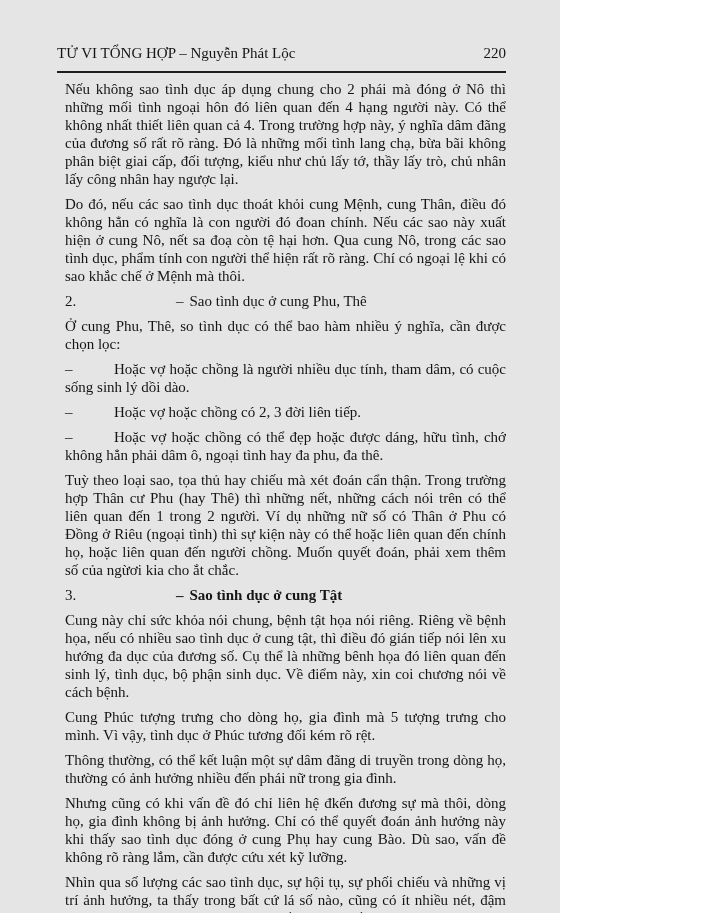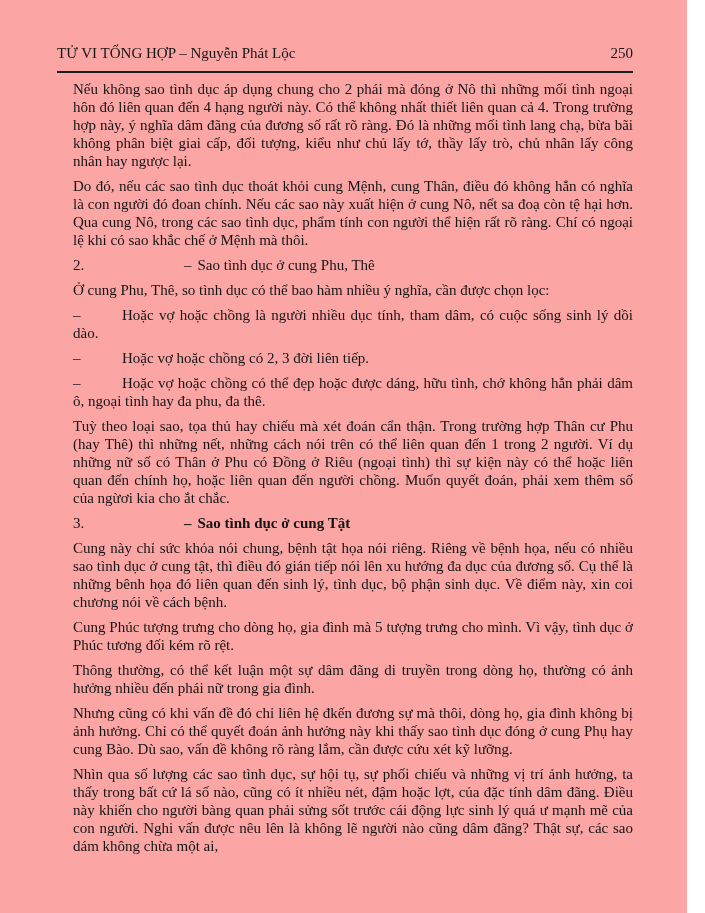--- a/index.html
+++ b/index.html
@@ -1,61 +1,61 @@
 <!DOCTYPE html>
 <html lang="vi"><head>
 <meta charset="utf-8">
 <style>
   html, body { margin: 0; padding: 0; background: #ffffff; }
   .page {
     position: relative;
-    width: 687px;
+    width: 560px;
     height: 913px;
     box-sizing: border-box;
-    background: #fca5a5;
+    background: #e5e5e5;
     padding: 44px 54px 0 57px;
     font-family: "Liberation Serif", "DejaVu Serif", serif;
     font-size: 15px;
     line-height: 18px;
     color: #151515;
     overflow: hidden;
   }
   .header {
     display: flex;
     justify-content: space-between;
     align-items: baseline;
   }
   .rule {
     border: none;
     border-top: 2px solid #1d1d1d;
     height: 0;
     margin: 9px 0 0 0;
   }
   main p {
-    margin: 7px 0 0 16px;
+    margin: 7px 0 0 8px;
     text-align: justify;
   }
   main p.heading { text-align: left; }
   .sec-num { display: inline-block; width: 111px; }
   .sec-dash { margin-right: 6px; }
   .b-dash { display: inline-block; width: 49px; }
   .h3 .sec-dash, .h3 .sec-title { font-weight: bold; }
   .h4 .sec-num, .h4 .sec-dash, .h4 .sec-title { font-weight: bold; }
   .h3 .sec-title, .h4 .sec-title {
     text-underline-offset: 3px;
   }
 </style>
 </head>
 <body>
 
 <div class="page">
 
   <div class="header">
     <span>TỬ VI TỔNG HỢP – Nguyễn Phát Lộc</span>
-    <span>250</span>
+    <span>220</span>
   </div>
 
   <div class="rule"></div>
 
   <main>
 
     <p class="para">Nếu không sao tình dục áp dụng chung cho 2 phái mà đóng ở Nô thì những mối tình ngoại hôn đó liên quan đến 4 hạng người này. Có thể không nhất thiết liên quan cả 4. Trong trường hợp này, ý nghĩa dâm đãng của đương số rất rõ ràng. Đó là những mối tình lang chạ, bừa bãi không phân biệt giai cấp, đối tượng, kiểu như chủ lấy tớ, thầy lấy trò, chủ nhân lấy công nhân hay ngược lại.</p>
 
     <p class="para">Do đó, nếu các sao tình dục thoát khỏi cung Mệnh, cung Thân, điều đó không hẳn có nghĩa là con người đó đoan chính. Nếu các sao này xuất hiện ở cung Nô, nết sa đoạ còn tệ hại hơn. Qua cung Nô, trong các sao tình dục, phẩm tính con người thể hiện rất rõ ràng. Chí có ngoại lệ khi có sao khắc chế ở Mệnh mà thôi.</p>
 

